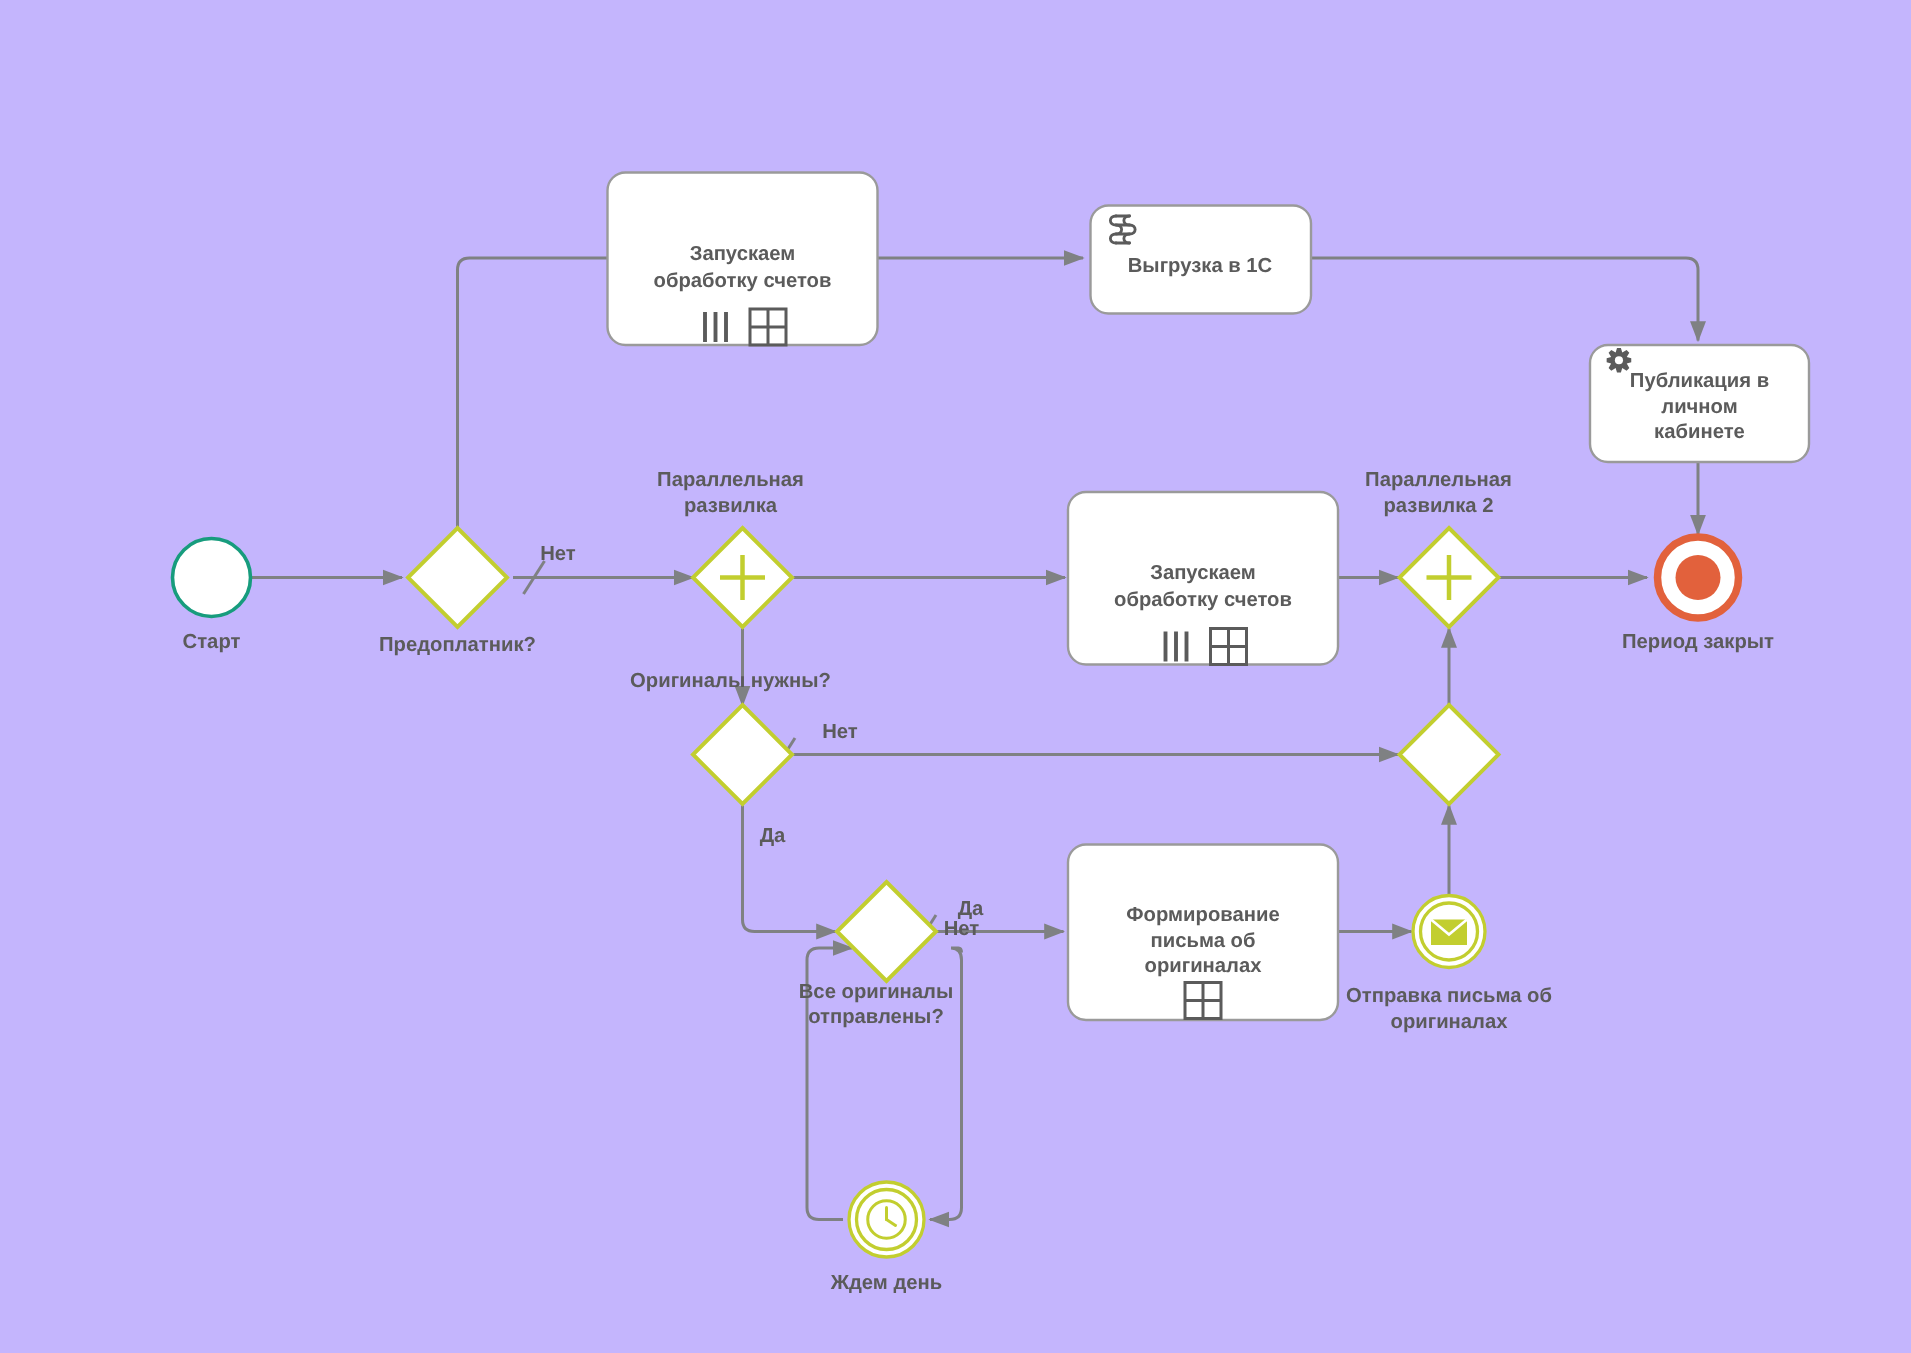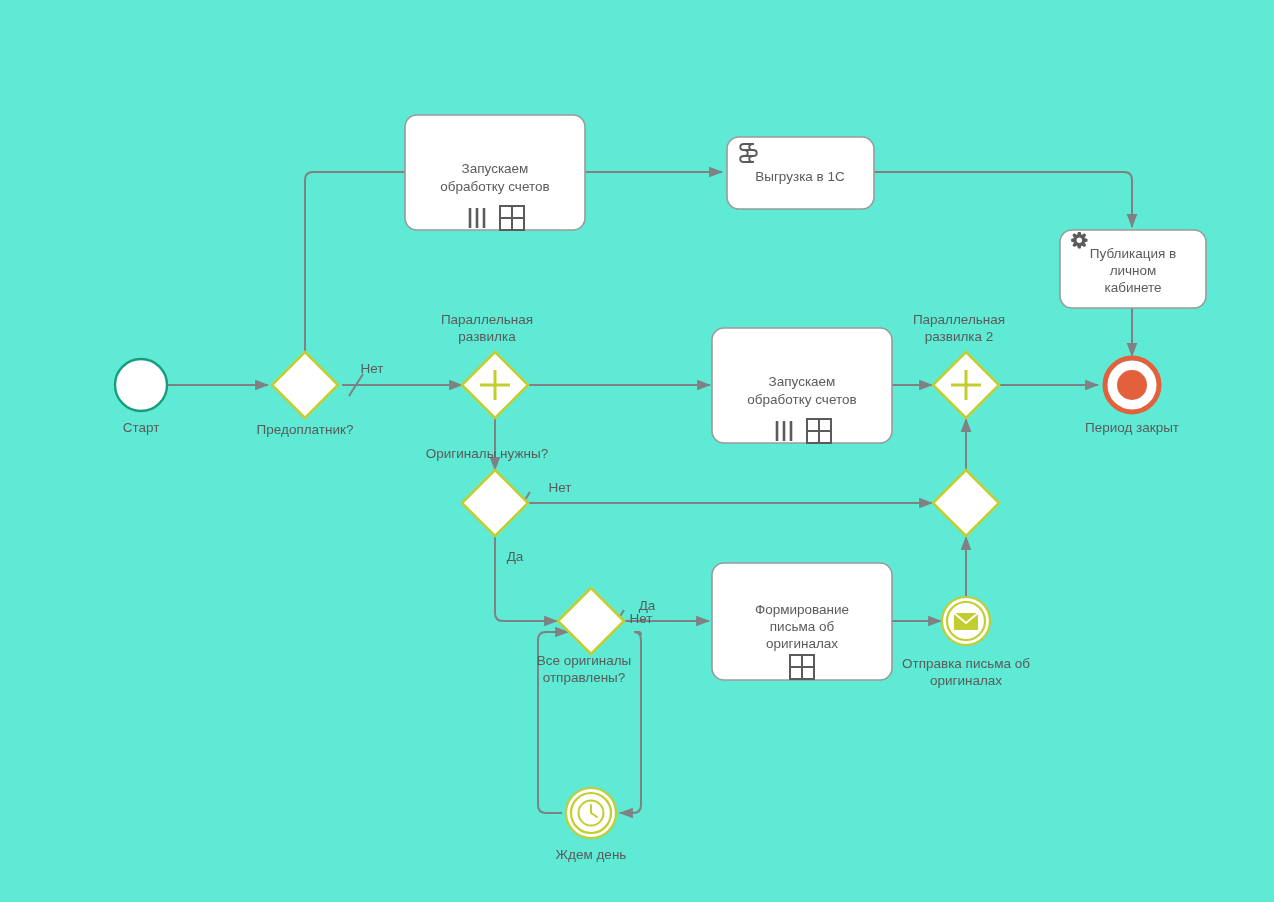--- a/index.html
+++ b/index.html
@@ -7,22 +7,23 @@
     padding: 0;
     background: #ffffff;
   }
   body {
     font-family: "Liberation Sans", "DejaVu Sans", sans-serif;
   }
   #canvas {
     position: relative;
     width: 1274px;
     height: 902px;
-    background: #5eead4;
+    background: #c4b5fd;
     overflow: hidden;
+    font-weight: bold;
   }
   #bpmn-svg {
     position: absolute;
     left: 0;
     top: 0;
     width: 1274px;
     height: 902px;
   }
   .node-label {
     font-family: "Liberation Sans", "DejaVu Sans", sans-serif;

